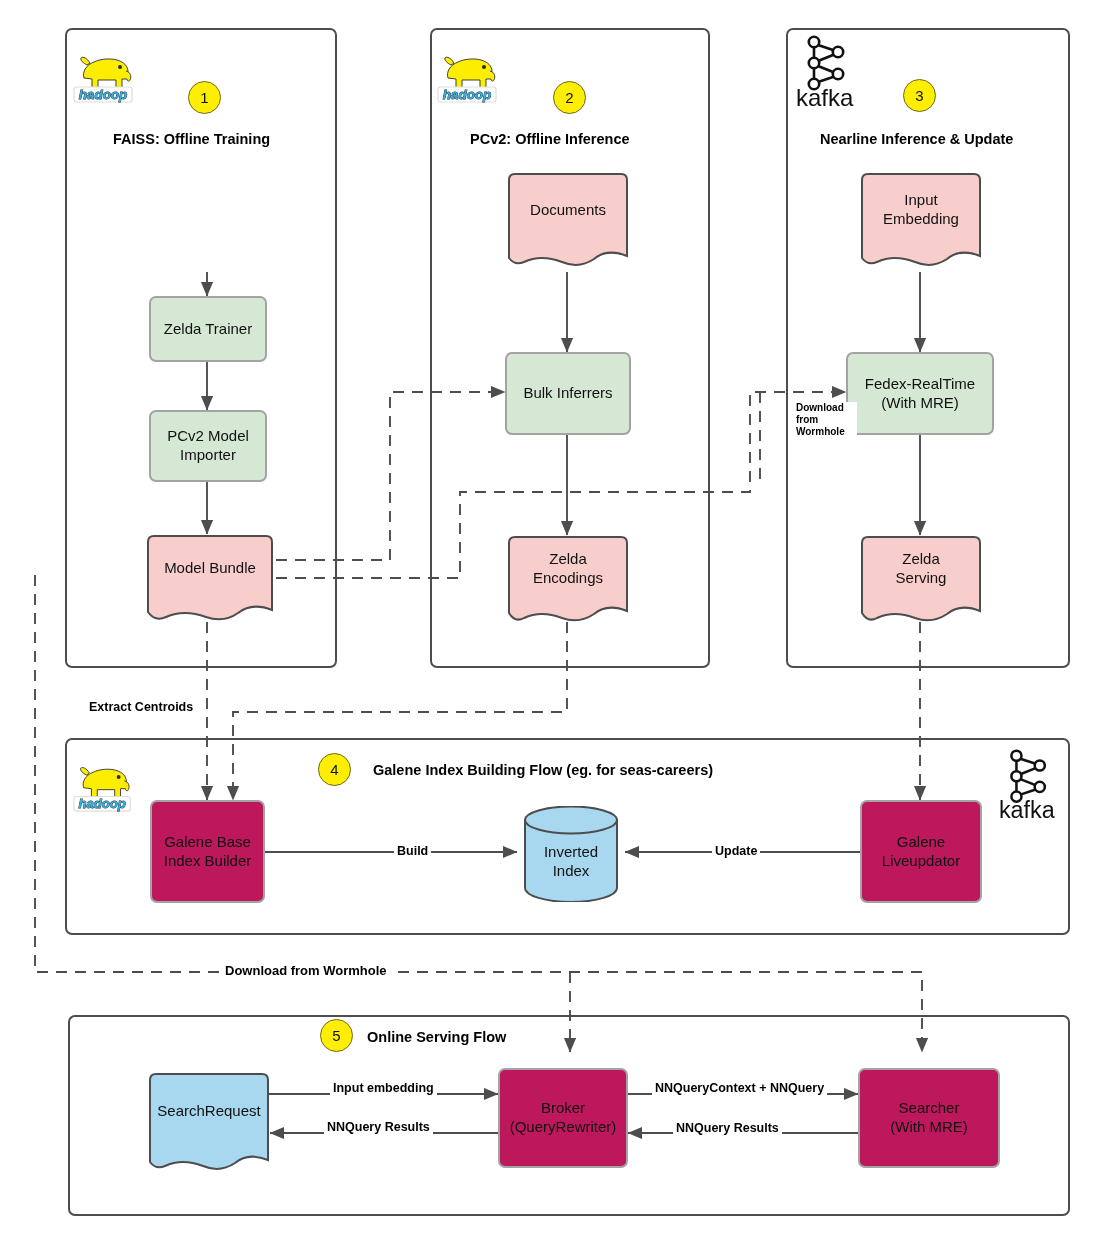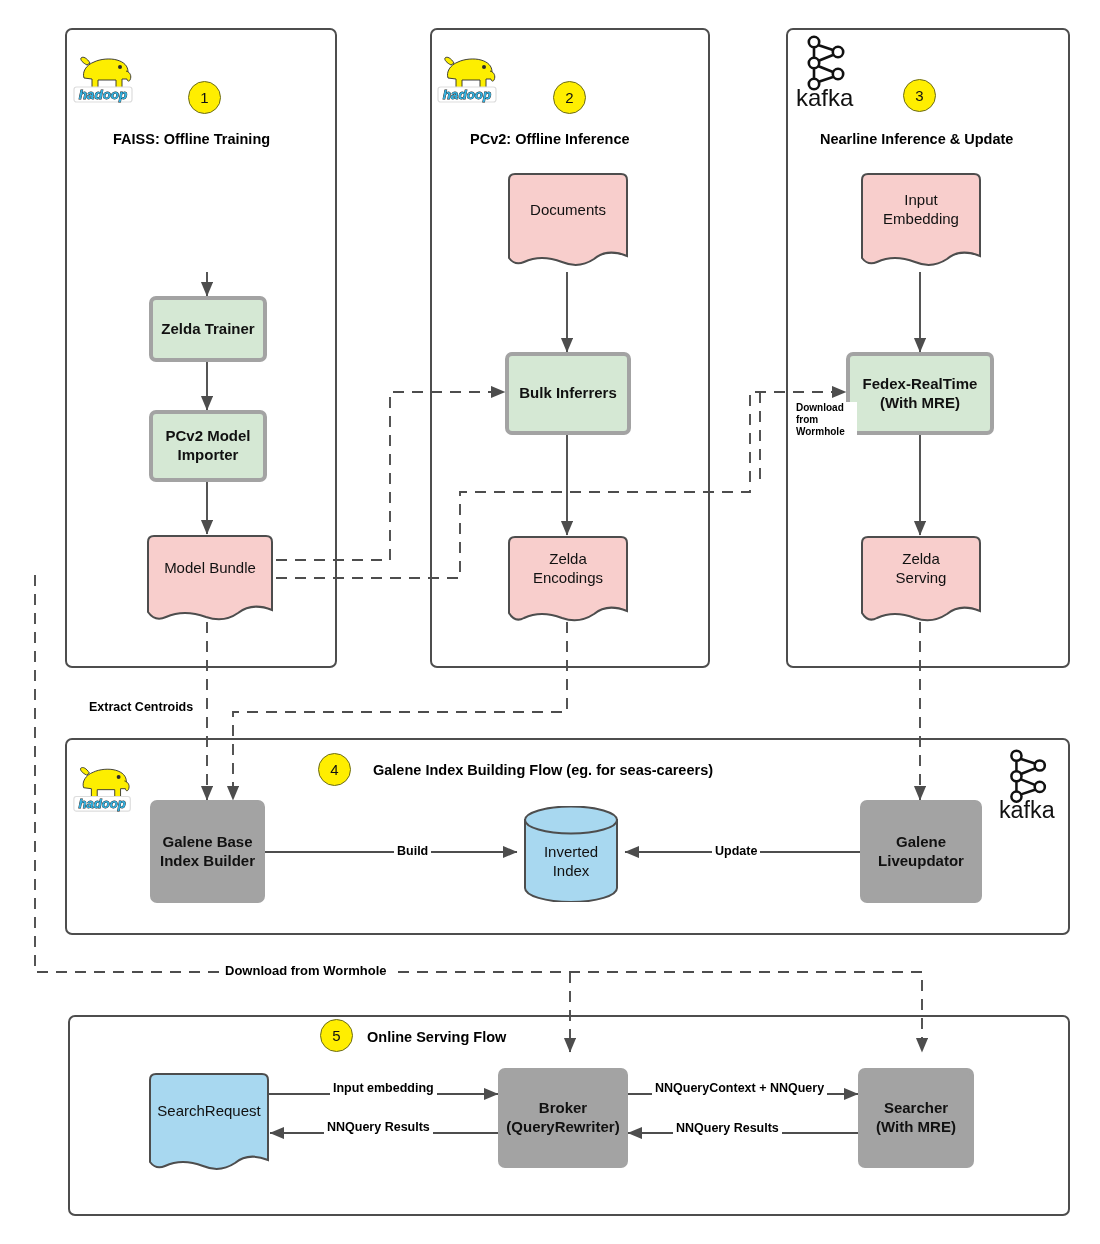--- a/index.html
+++ b/index.html
@@ -4,23 +4,23 @@
 <style>
   html,body{margin:0;padding:0;background:#ffffff;}
   body{font-family:"Liberation Sans",sans-serif;}
   #stage{position:relative;width:1100px;height:1244px;background:#fff;overflow:hidden;}
   .panel{position:absolute;border:2px solid #4d4d4d;border-radius:7px;background:transparent;box-sizing:border-box;}
   .panel-title{position:absolute;font-weight:bold;font-size:14.5px;color:#000;white-space:nowrap;}
   .badge{position:absolute;width:33px;height:33px;border-radius:50%;background:#ffee00;border:1.6px solid #6b6b1a;
          display:flex;align-items:center;justify-content:center;font-size:15px;color:#111;font-weight:normal;box-sizing:border-box;}
   .node{position:absolute;box-sizing:border-box;display:flex;align-items:center;justify-content:center;
         text-align:center;font-size:15px;color:#111;line-height:1.25;}
-  .box{border:4px solid #a3a3a3;border-radius:7px;font-weight:bold;}
+  .box{border:2px solid #a3a3a3;border-radius:7px;}
   .green{background:#d5e8d4;}
-  .purple{background:#a3a3a3;}
+  .purple{background:#be185d;}
   .doc{position:absolute;}
   .doc svg{position:absolute;left:0;top:0;}
   .doc .doc-label{position:absolute;left:0;top:0;width:100%;display:flex;align-items:center;justify-content:center;
         text-align:center;font-size:15px;color:#111;line-height:1.25;pointer-events:none;}
   .cyl{position:absolute;}
   .cyl svg{position:absolute;left:0;top:0;}
   .cyl .cyl-label{position:absolute;left:0;top:0;width:100%;display:flex;align-items:center;justify-content:center;
         text-align:center;font-size:15px;color:#111;line-height:1.25;}
   .edge-label{position:absolute;font-size:12.5px;font-weight:bold;color:#000;background:#fff;padding:0 3px;white-space:nowrap;}
   .edge-label.multiline{white-space:normal;line-height:1.18;}
@@ -305,18 +305,18 @@
   <div class="edge-label" style="left:324px;top:1120px;">NNQuery Results</div>
 
   <div class="node box purple" style="left:498px;top:1068px;width:130px;height:100px;flex-direction:column;">
     <span>Broker</span>
     <span>(QueryRewriter)</span>
   </div>
 
   <div class="edge-label" style="left:652px;top:1081px;">NNQueryContext + NNQuery</div>
   <div class="edge-label" style="left:673px;top:1121px;">NNQuery Results</div>
 
-  <div class="node box purple" style="left:858px;top:1068px;width:116px;height:100px;flex-direction:column;">
+  <div class="node box purple" style="left:858px;top:1068px;width:142px;height:100px;flex-direction:column;">
     <span>Searcher</span>
     <span>(With MRE)</span>
   </div>
 
 </div>
 
 </body></html>

